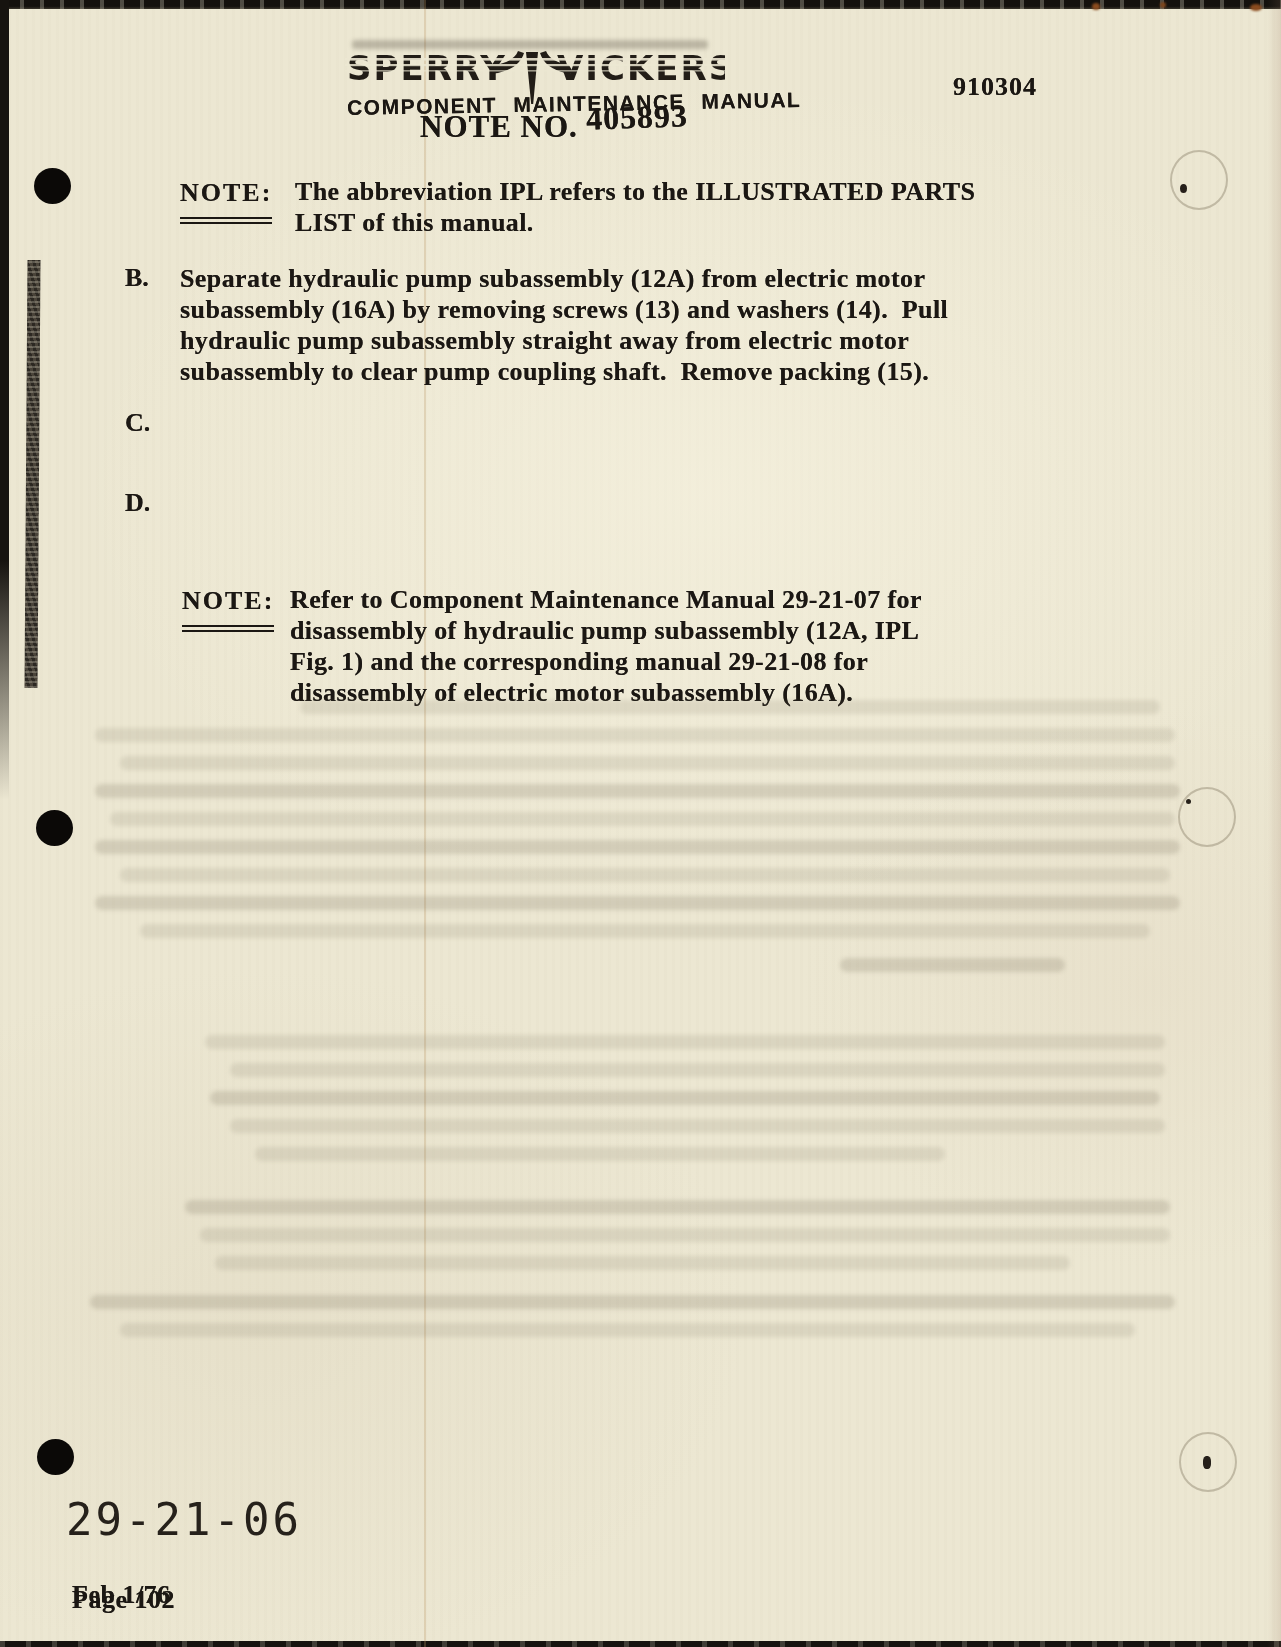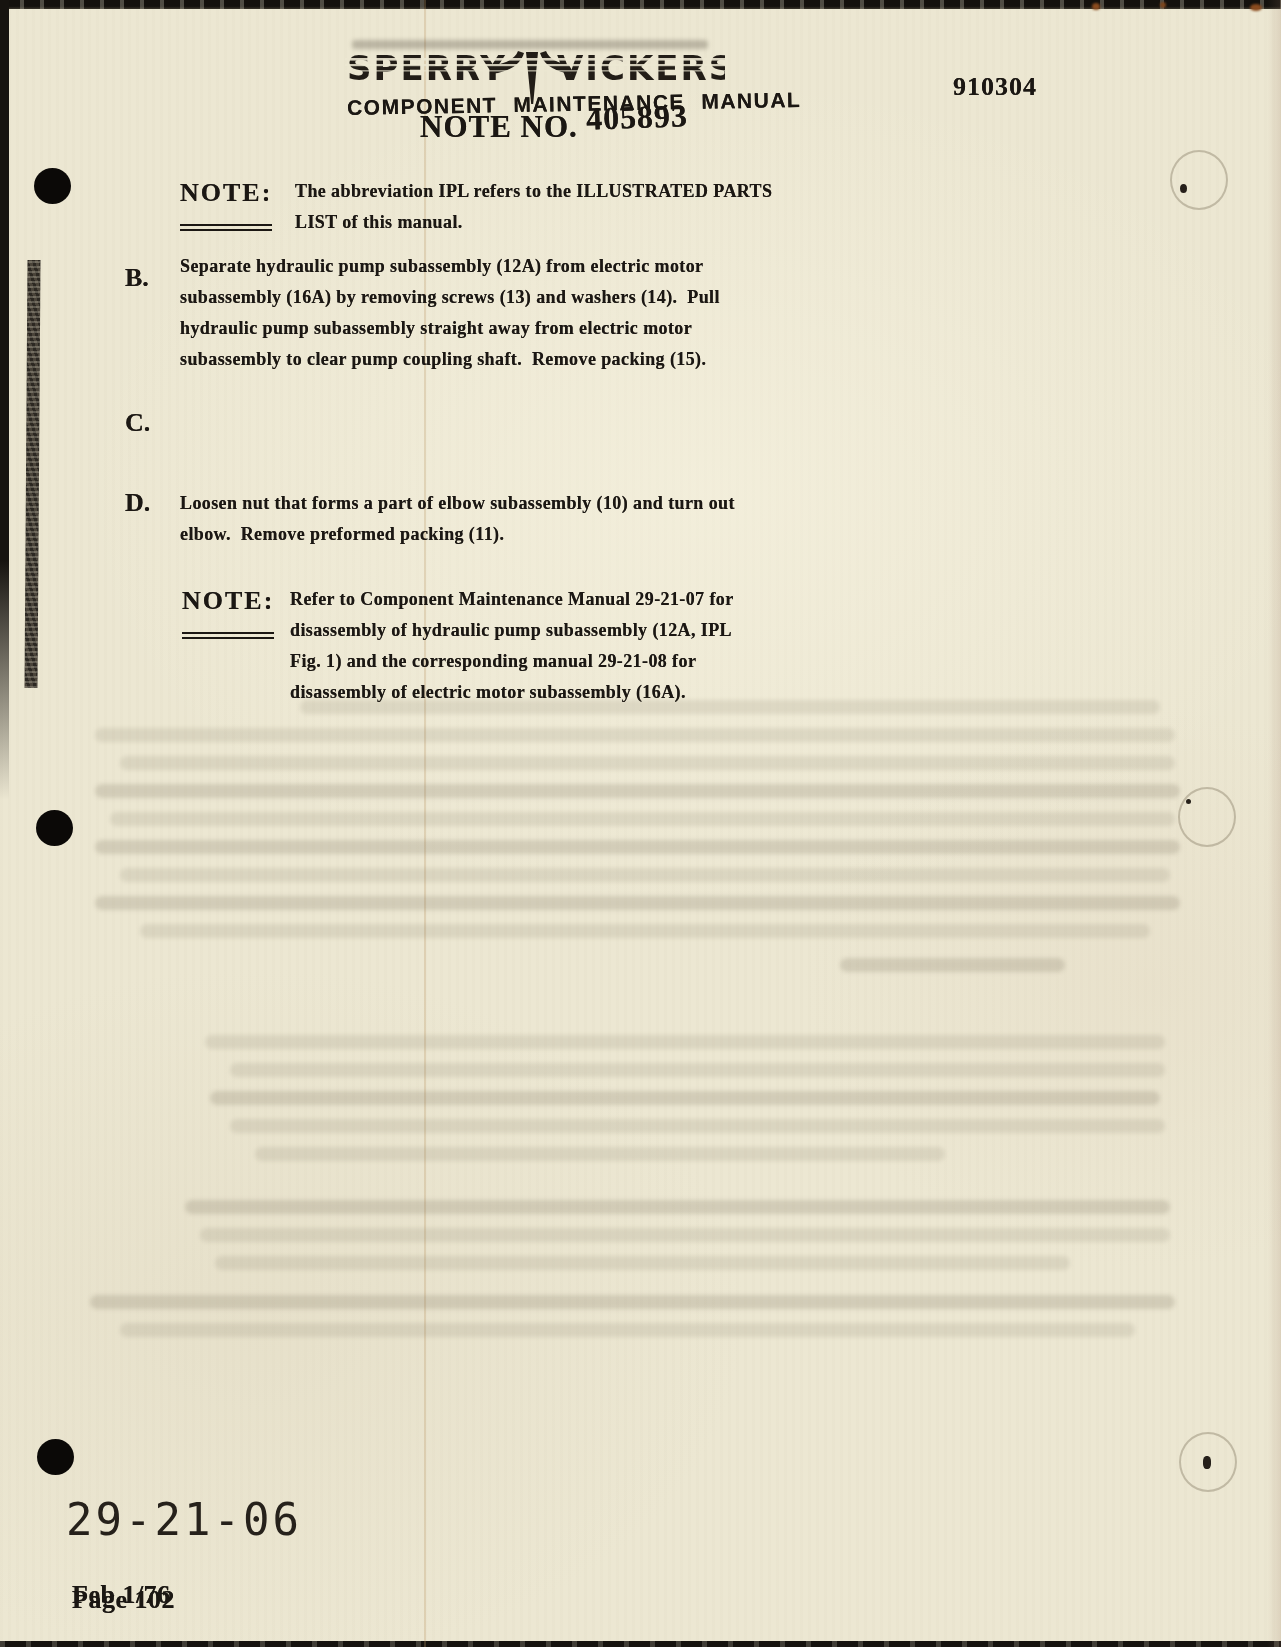--- a/index.html
+++ b/index.html
@@ -53,24 +53,24 @@
     letter-spacing:1.5px;word-spacing:9px;transform:rotate(-1deg);
     text-shadow:0 0 0.5px rgba(27,23,19,0.9);}
   .part-line{position:absolute;left:420px;top:108px;font-weight:bold;font-size:31px;
     letter-spacing:1px;text-shadow:0 0 0.6px rgba(27,23,19,0.85);}
   .part-number{display:inline-block;position:relative;top:-9px;left:8px;
     transform:rotate(-2deg);font-size:32px;}
   .doc-number{position:absolute;left:953px;top:72px;font-weight:bold;font-size:26px;
     letter-spacing:1px;text-shadow:0 0 0.5px rgba(27,23,19,0.85);}
 
   
-  .body-text{font-weight:bold;font-size:18px;line-height:31px;letter-spacing:0.4px;
+  .body-text{font-weight:bold;font-size:26px;line-height:31px;letter-spacing:0.4px;
     white-space:pre;text-shadow:0 0 0.6px rgba(27,23,19,0.75);}
   .note-label{position:absolute;font-weight:bold;font-size:26px;letter-spacing:2px;
-    border-bottom:7px double #1b1713;padding-bottom:16px;
+    border-bottom:7px double #1b1713;padding-bottom:9px;
     text-shadow:0 0 0.6px rgba(27,23,19,0.75);}
   .step-letter{position:absolute;font-weight:bold;font-size:26px;
     text-shadow:0 0 0.6px rgba(27,23,19,0.75);}
   .abs{position:absolute;}
 
   
   .ata{position:absolute;left:66px;top:1494px;
     font-family:"DejaVu Sans Mono", monospace;font-weight:normal;font-size:44px;
     letter-spacing:3px;color:#26211b;transform:scaleY(1.02);}
   .footer-small{position:absolute;left:72px;font-weight:bold;font-size:26px;
@@ -132,30 +132,28 @@
   <div class="part-line">
     <span>NOTE NO.</span><span class="part-number">405893</span>
   </div>
   <div class="doc-number">910304</div>
 
   <div class="note-label" style="left:180px;top:178px;">NOTE:</div>
   <div class="body-text abs" style="left:295px;top:176px;">The abbreviation IPL refers to the ILLUSTRATED PARTS
 LIST of this manual.</div>
 
   <div class="step-letter" style="left:125px;top:263px;">B.</div>
-  <div class="body-text abs" style="left:180px;top:251px;">Separate hydraulic pump subassembly (12A) from electric motor
+  <div class="body-text abs" style="left:180px;top:263px;">Separate hydraulic pump subassembly (12A) from electric motor
 subassembly (16A) by removing screws (13) and washers (14).  Pull
 hydraulic pump subassembly straight away from electric motor
 subassembly to clear pump coupling shaft.  Remove packing (15).</div>
 
   <div class="step-letter" style="left:125px;top:408px;">C.</div>
 
   <div class="step-letter" style="left:125px;top:488px;">D.</div>
-  <div class="body-text abs" style="left:180px;top:488px;">Loosen nut that forms a part of elbow subassembly (10) and turn out
-elbow.  Remove preformed packing (11).</div>
 
   <div class="note-label" style="left:182px;top:586px;">NOTE:</div>
   <div class="body-text abs" style="left:290px;top:584px;">Refer to Component Maintenance Manual 29-21-07 for
 disassembly of hydraulic pump subassembly (12A, IPL
 Fig. 1) and the corresponding manual 29-21-08 for
 disassembly of electric motor subassembly (16A).</div>
 
   <div>
     <div class="ghost" style="left:300px;top:700px;width:860px;"></div>
     <div class="ghost" style="left:95px;top:728px;width:1080px;"></div>

